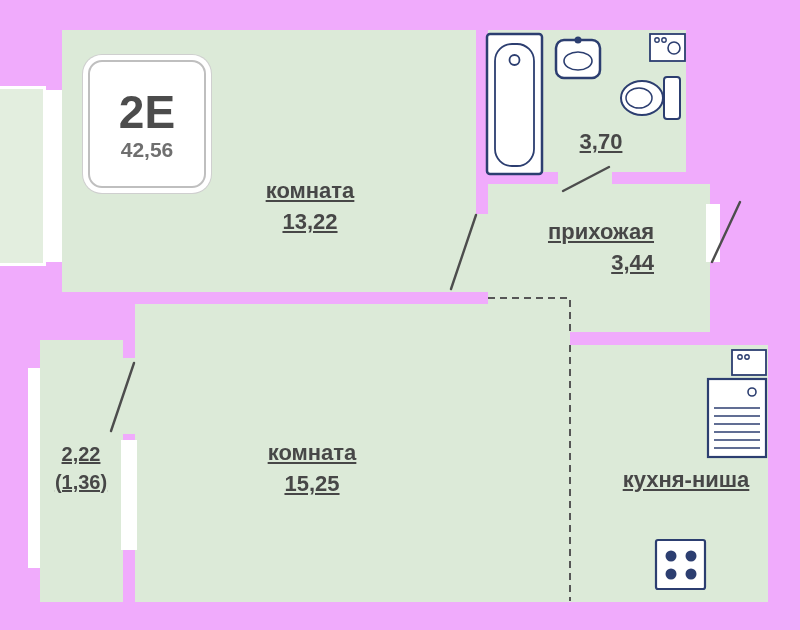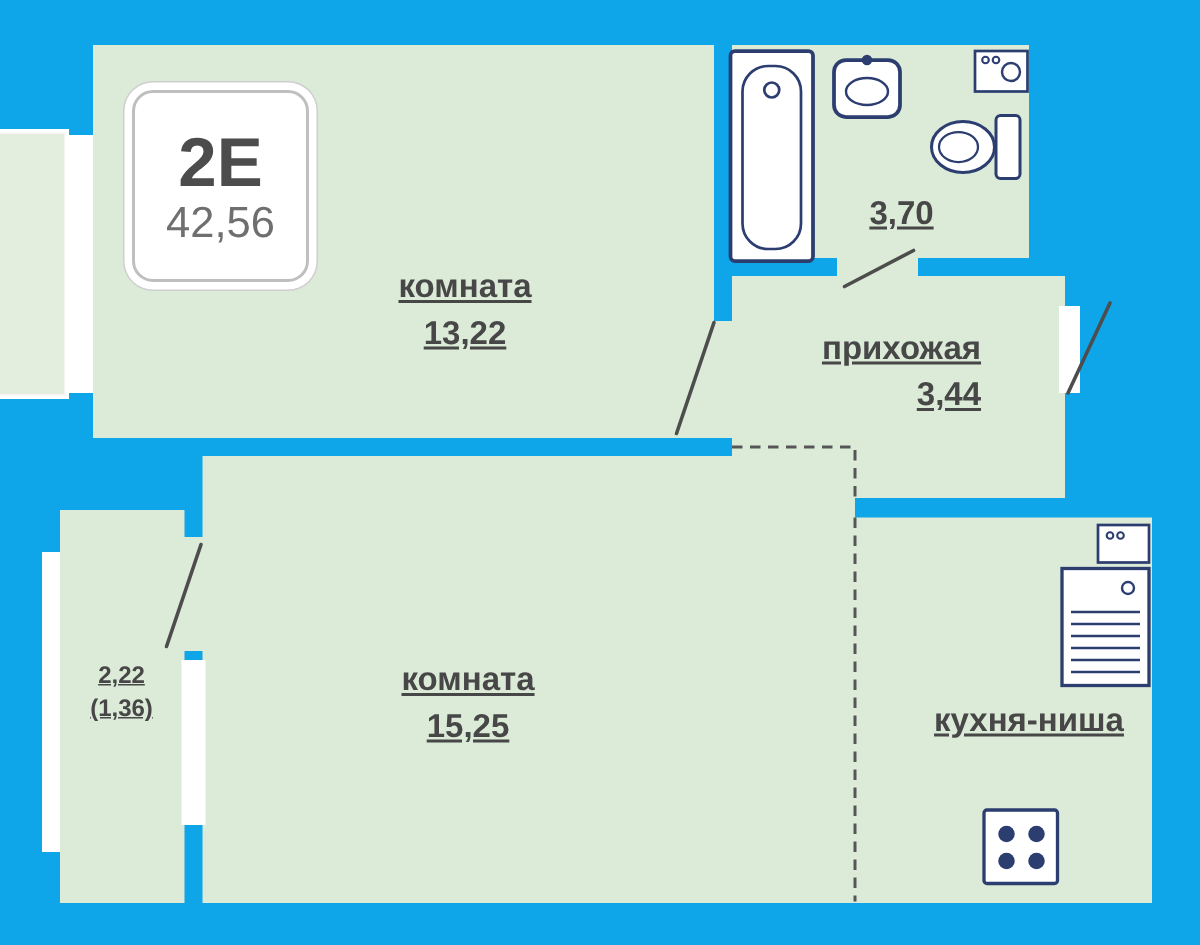--- a/index.html
+++ b/index.html
@@ -1,43 +1,43 @@
 <!DOCTYPE html>
 <html><head>
 <meta charset="utf-8">
 <style>
   html,body{margin:0;padding:0;background:#ffffff;}
   .plan{
     position:relative; width:800px; height:630px; overflow:hidden;
-    background:#0ea5e9;
+    background:#f0abfc;
     font-family:"Liberation Sans","DejaVu Sans",sans-serif;
   }
   .area{position:absolute; background:#dcead8;}
   .win{position:absolute; background:#ffffff;}
   .neighbor{
     position:absolute; background:#e3eedf;
     border:3px solid #ffffff; box-sizing:border-box;
   }
   svg.overlay{position:absolute; left:0; top:0; pointer-events:none;}
   .badge{
     position:absolute; left:88px; top:60px; width:118px; height:128px;
     background:#ffffff; border:2px solid #bfbfbf; border-radius:14px;
     box-shadow:0 0 0 5px #ffffff, 0 0 0 6px #cfcfcf;
     display:flex; flex-direction:column; align-items:center; justify-content:center;
     gap:4px; box-sizing:border-box;
   }
   .badge-type{font-size:46px; font-weight:bold; color:#4c4c4c; line-height:1;}
-  .badge-area{font-size:29px; font-weight:normal; color:#6f6f6f; line-height:1;}
+  .badge-area{font-size:21px; font-weight:bold; color:#6f6f6f; line-height:1;}
   .lbl{
     position:absolute; transform:translateX(-50%); text-align:center;
     color:#474747; font-weight:bold; font-size:22px; line-height:1.4;
     white-space:nowrap;
     text-decoration:underline;
   }
-  .lbl.small{font-size:16px;}
+  .lbl.small{font-size:20px;}
 </style>
 </head>
 <body>
 
 <div class="plan">
 
   <div class="area" style="left:62px;top:30px;width:414px;height:262px;"></div>
   <div class="area" style="left:488px;top:30px;width:198px;height:142px;"></div>
   <div class="area" style="left:488px;top:184px;width:222px;height:148px;"></div>
   <div class="area" style="left:558px;top:170px;width:54px;height:18px;"></div>

